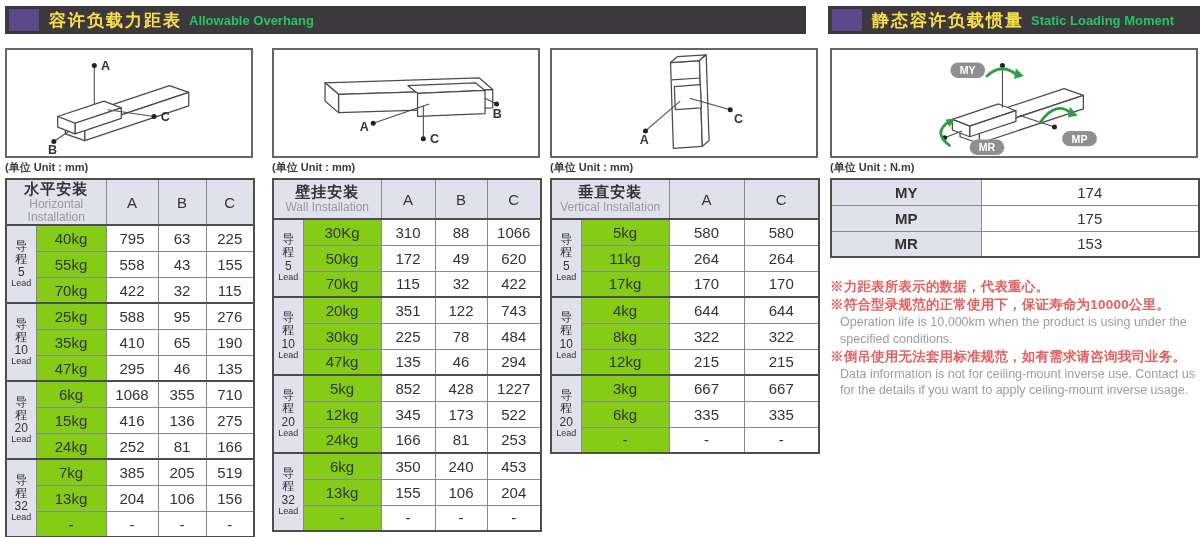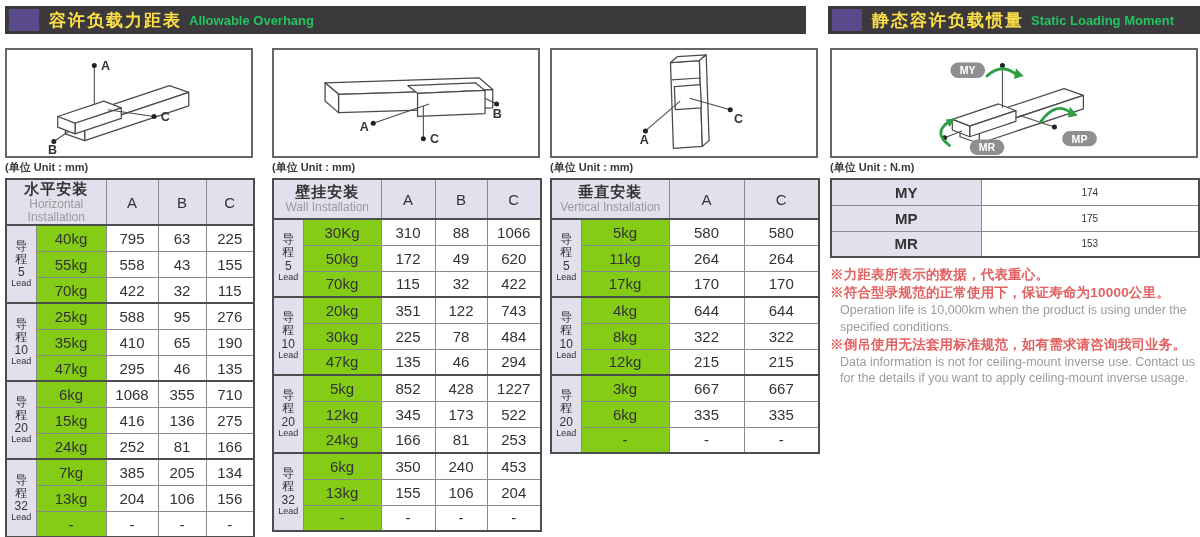--- a/index.html
+++ b/index.html
@@ -42,24 +42,24 @@
   td.lead-cell { background:#e1e0ed; font-size:12px; line-height:1.1; padding:1px 0; }
   td.lead-cell .lz { font-size:12px; }
   td.lead-cell .ln { font-size:12px; }
   td.lead-cell .le { font-size:9px; }
   td.wcell { background:#84cc16; }
   tr.group-start td { border-top:2px solid #4d4d4d; }
   td.first-val { border-left:2px solid #4d4d4d; }
 
   
   #moment-table td.mkey { background:#e1e0ed; font-weight:bold; font-size:15px; }
-  #moment-table td.mval { font-size:10px; }
+  #moment-table td.mval { font-size:15px; }
 
   
-  #notes { margin-top:8px; }
+  #notes { margin-top:20px; }
   .note-zh { color:#e26161; font-weight:bold; font-size:13.5px; line-height:1.35; letter-spacing:0.2px; }
   .note-en { color:#9c9c9c; font-size:12.5px; line-height:1.3; padding-left:10px; margin-bottom:1px; }
 
   
   .ln-stroke { fill:#fff; stroke:#4a4a4a; stroke-width:1.3; stroke-linejoin:round; }
   .thin      { fill:none; stroke:#4a4a4a; stroke-width:1.1; }
   .dot       { fill:#222; }
   .dlabel    { font-size:13px; font-weight:bold; fill:#333; font-family:"Liberation Sans",sans-serif; }
   .garc      { fill:none; stroke:#2f9e45; stroke-width:3; stroke-linecap:round; }
   .garrow    { fill:#2f9e45; }
@@ -197,21 +197,21 @@
             <tr class="group-start">
               <td rowspan="3" class="lead-cell">
                 <div class="lz">导</div>
                 <div class="lz">程</div>
                 <div class="ln">32</div>
                 <div class="le">Lead</div>
               </td>
               <td class="wcell">7kg</td>
               <td class="first-val">385</td>
               <td class="">205</td>
-              <td class="">134</td>
+              <td class="">519</td>
             </tr>
             <tr>
               <td class="wcell">13kg</td>
               <td class="first-val">204</td>
               <td class="">106</td>
               <td class="">156</td>
             </tr>
             <tr>
               <td class="wcell">-</td>
               <td class="first-val">-</td>

